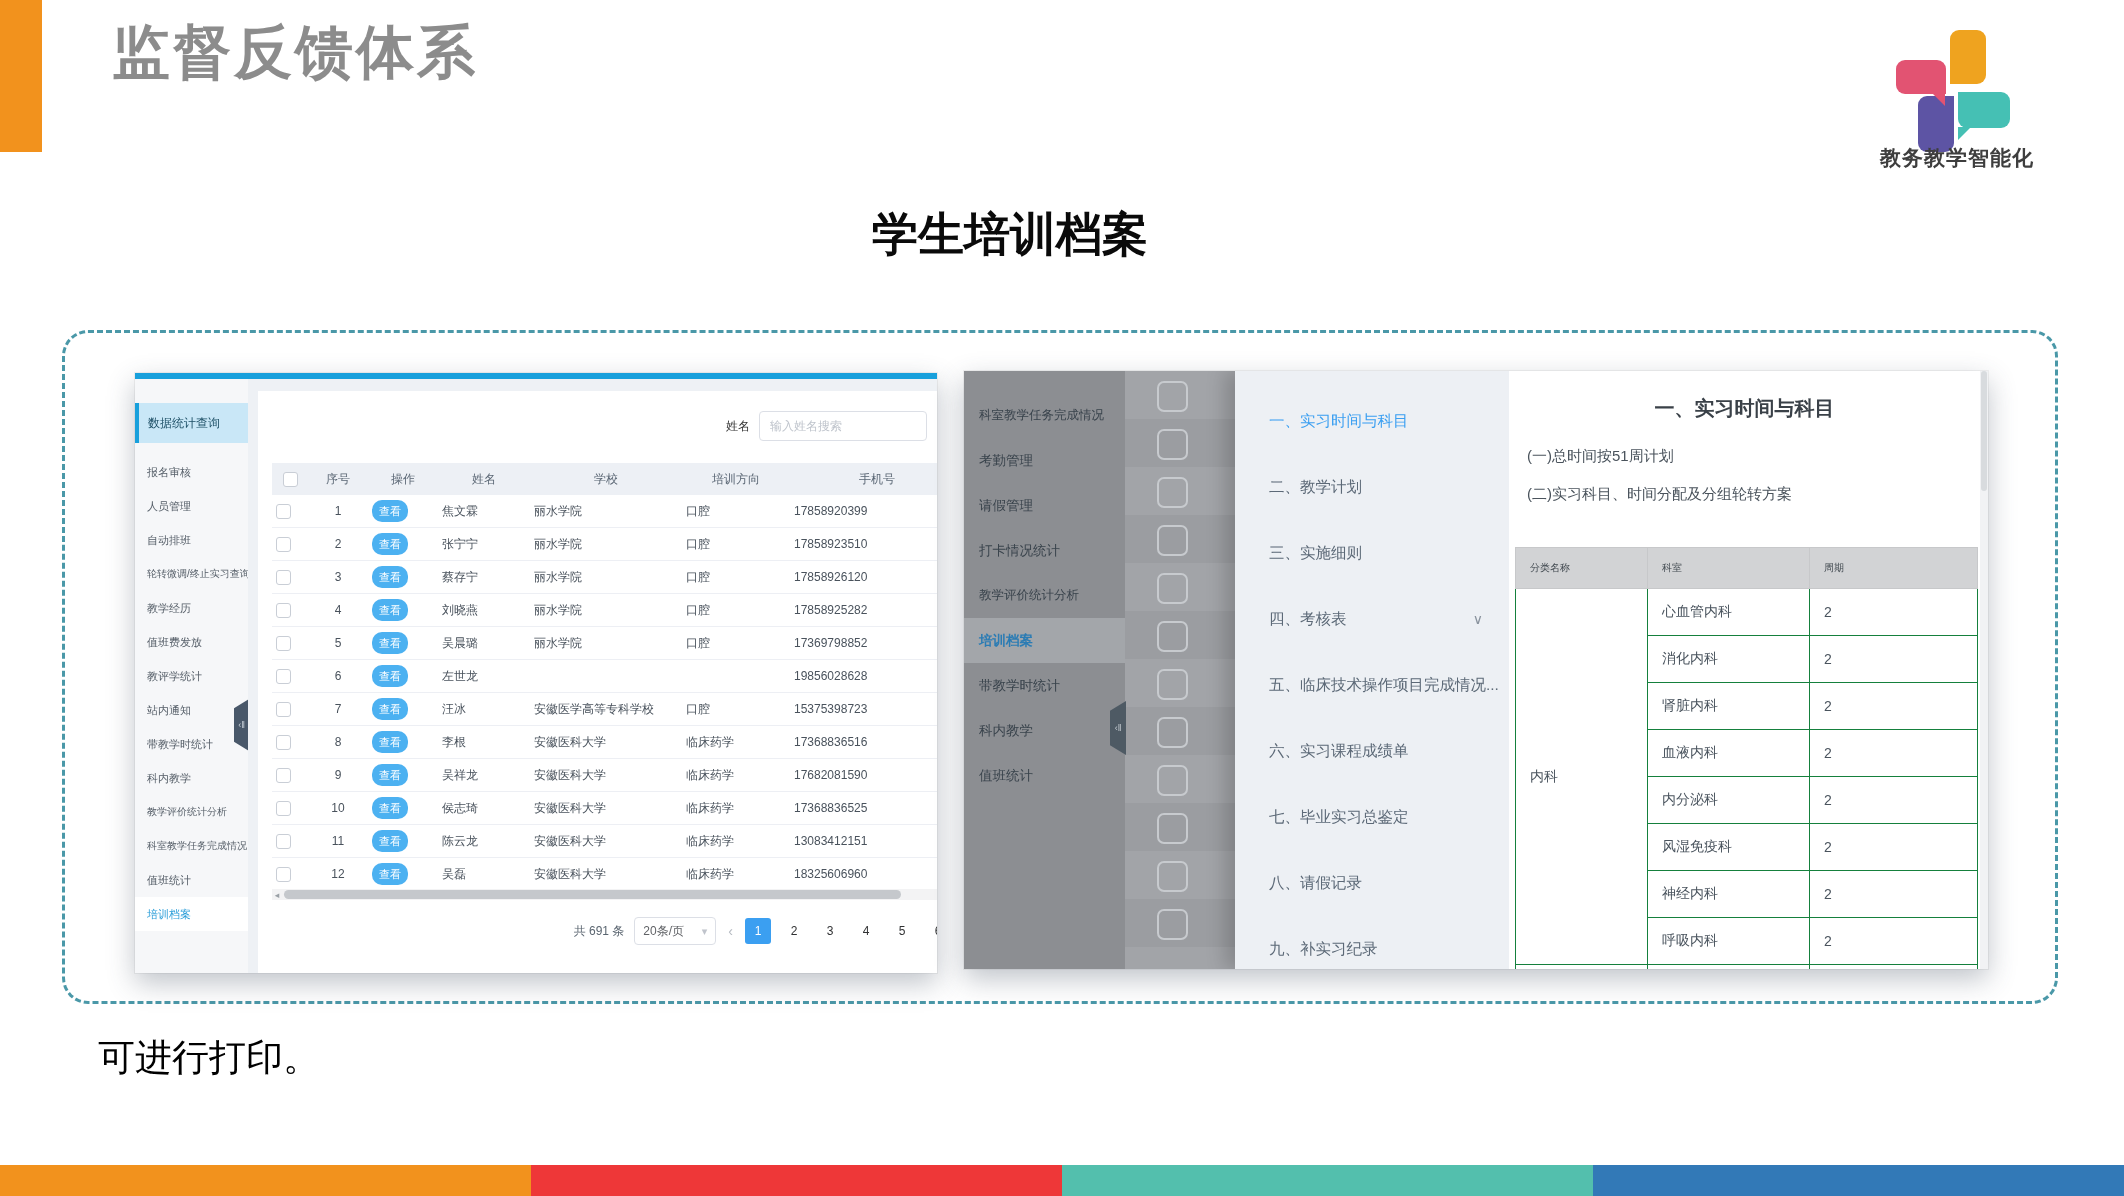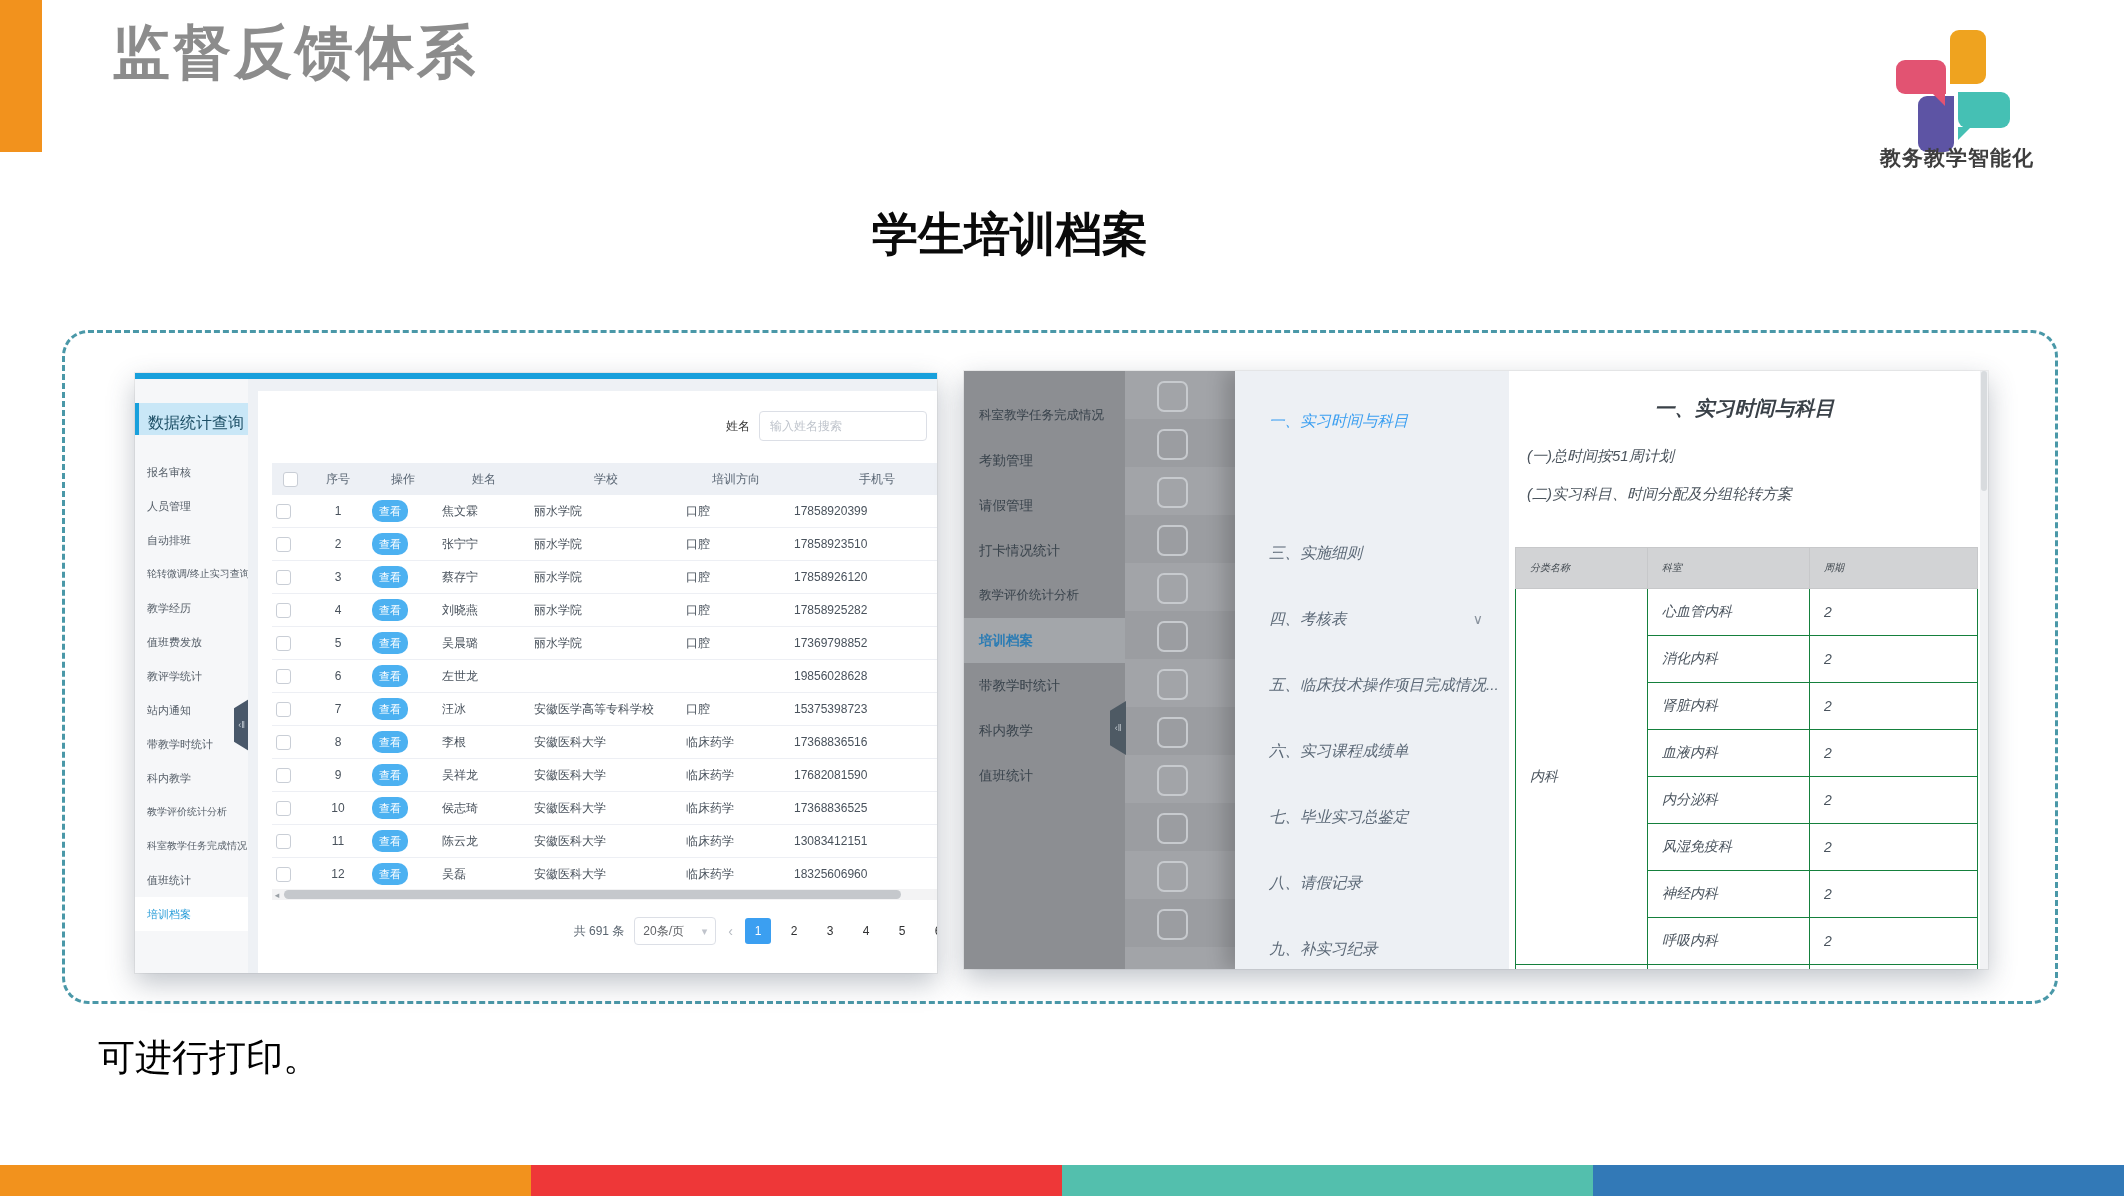--- a/index.html
+++ b/index.html
@@ -32,23 +32,23 @@
 
   
   .dashed-frame{position:absolute;left:62px;top:330px;width:1990px;height:668px;
                 border:3px dashed #4A98A8;border-radius:26px;}
 
   
   .app-left{position:absolute;left:135px;top:373px;width:802px;height:600px;background:#fff;
             box-shadow:0 10px 26px rgba(60,70,90,.32),0 0 0 1px rgba(0,0,0,.05);overflow:hidden;}
   .al-topbar{position:absolute;left:0;top:0;right:0;height:6px;background:#18A0DC;}
   .al-side{position:absolute;left:0;top:6px;bottom:0;width:113px;background:#F6F7F9;border-right:1px solid #E8EAEE;}
-  .al-side-header{position:absolute;left:0;top:24px;right:0;height:32px;background:#C9E7F7;
+  .al-side-header{position:absolute;left:0;top:24px;right:0;height:40px;background:#C9E7F7;
                   border-left:4px solid #18A0DC;line-height:40px;padding-left:9px;
-                  font-size:16px;color:#1D4F66;box-sizing:border-box;}
+                  font-size:12px;color:#1D4F66;box-sizing:border-box;}
   .al-item{position:absolute;left:0;right:0;height:34px;line-height:34px;padding-left:12px;
            font-size:11px;color:#555E68;white-space:nowrap;overflow:hidden;cursor:pointer;}
   .al-item.small{font-size:10px;}
   .al-item.active{background:#fff;color:#2D9FD9;}
   .al-collapse{position:absolute;left:99px;top:326px;width:15px;height:52px;background:#49586A;
                clip-path:polygon(100% 0,100% 100%,0 82%,0 18%);color:#C9D2DA;font-size:9px;
                display:flex;align-items:center;justify-content:center;}
   .al-main{position:absolute;left:113px;top:6px;right:0;bottom:0;background:#EEF1F5;}
   .al-card{position:absolute;left:10px;top:12px;right:0;bottom:0;background:#fff;}
   .al-search{position:absolute;top:20px;right:10px;display:flex;align-items:center;gap:9px;}
@@ -88,21 +88,21 @@
   .ar-item.active{background:#A3A6AA;color:#2B7CB4;font-weight:700;}
   .ar-collapse{position:absolute;left:146px;top:330px;width:16px;height:54px;background:#4E5A64;
                clip-path:polygon(100% 0,100% 100%,0 82%,0 18%);color:#C6CDD3;font-size:9px;
                display:flex;align-items:center;justify-content:center;z-index:2;}
   .ar-dimzone{position:absolute;left:161px;top:0;width:110px;height:598px;background:#A2A4A8;}
   .ar-band{position:absolute;left:0;right:0;height:48px;}
   .ar-band.alt{background:#9B9DA1;}
   .ghost-cb{position:absolute;left:32px;top:10px;width:27px;height:27px;border:2px solid #C7CACE;
             border-radius:7px;}
   .ar-drawer{position:absolute;left:271px;top:0;right:0;bottom:0;background:#22c55e;
-             box-shadow:-10px 0 18px rgba(0,0,0,.18);font-style:italic;}
+             box-shadow:-10px 0 18px rgba(0,0,0,.18);}
   .d-menu{position:absolute;left:0;top:0;bottom:0;width:274px;background:#EDF0F4;}
   .d-item{position:absolute;left:0;right:0;height:40px;line-height:40px;padding-left:34px;
           font-size:15.5px;color:#5C6977;white-space:nowrap;overflow:hidden;cursor:pointer;}
   .d-item.active{color:#3B9FF1;}
   .d-item .chev{position:absolute;right:26px;top:0;color:#8A939E;font-size:14px;}
   .d-content{position:absolute;left:274px;top:0;right:0;bottom:0;background:#fff;}
   .d-scroll{position:absolute;right:0;top:0;bottom:0;width:8px;background:#F1F2F4;}
   .d-scroll .thumb{position:absolute;left:1px;top:0;width:6px;height:120px;background:#D8DBDE;border-radius:3px;}
   .d-title{position:absolute;left:0;top:24px;right:8px;text-align:center;font-size:20px;font-weight:700;color:#3A4148;}
   .d-line1{position:absolute;left:18px;top:76px;font-size:15px;color:#4A535C;}
@@ -368,20 +368,21 @@
           <span class="ghost-cb"></span>
         </div>
       <div class="ar-band alt" style="top:528px">
           <span class="ghost-cb"></span>
         </div>
     </div>
 
     <div class="ar-drawer">
       <div class="d-menu">
         <div class="d-item active" style="top:30px">一、实习时间与科目</div>
+        <div class="d-item" style="top:96px">二、教学计划</div>
         <div class="d-item" style="top:162px">三、实施细则</div>
         <div class="d-item" style="top:228px">
           <span>四、考核表</span>
           <span class="chev">∨</span>
         </div>
         <div class="d-item" style="top:294px">五、临床技术操作项目完成情况...</div>
         <div class="d-item" style="top:360px">六、实习课程成绩单</div>
         <div class="d-item" style="top:426px">七、毕业实习总鉴定</div>
         <div class="d-item" style="top:492px">八、请假记录</div>
         <div class="d-item" style="top:558px">九、补实习纪录</div>

